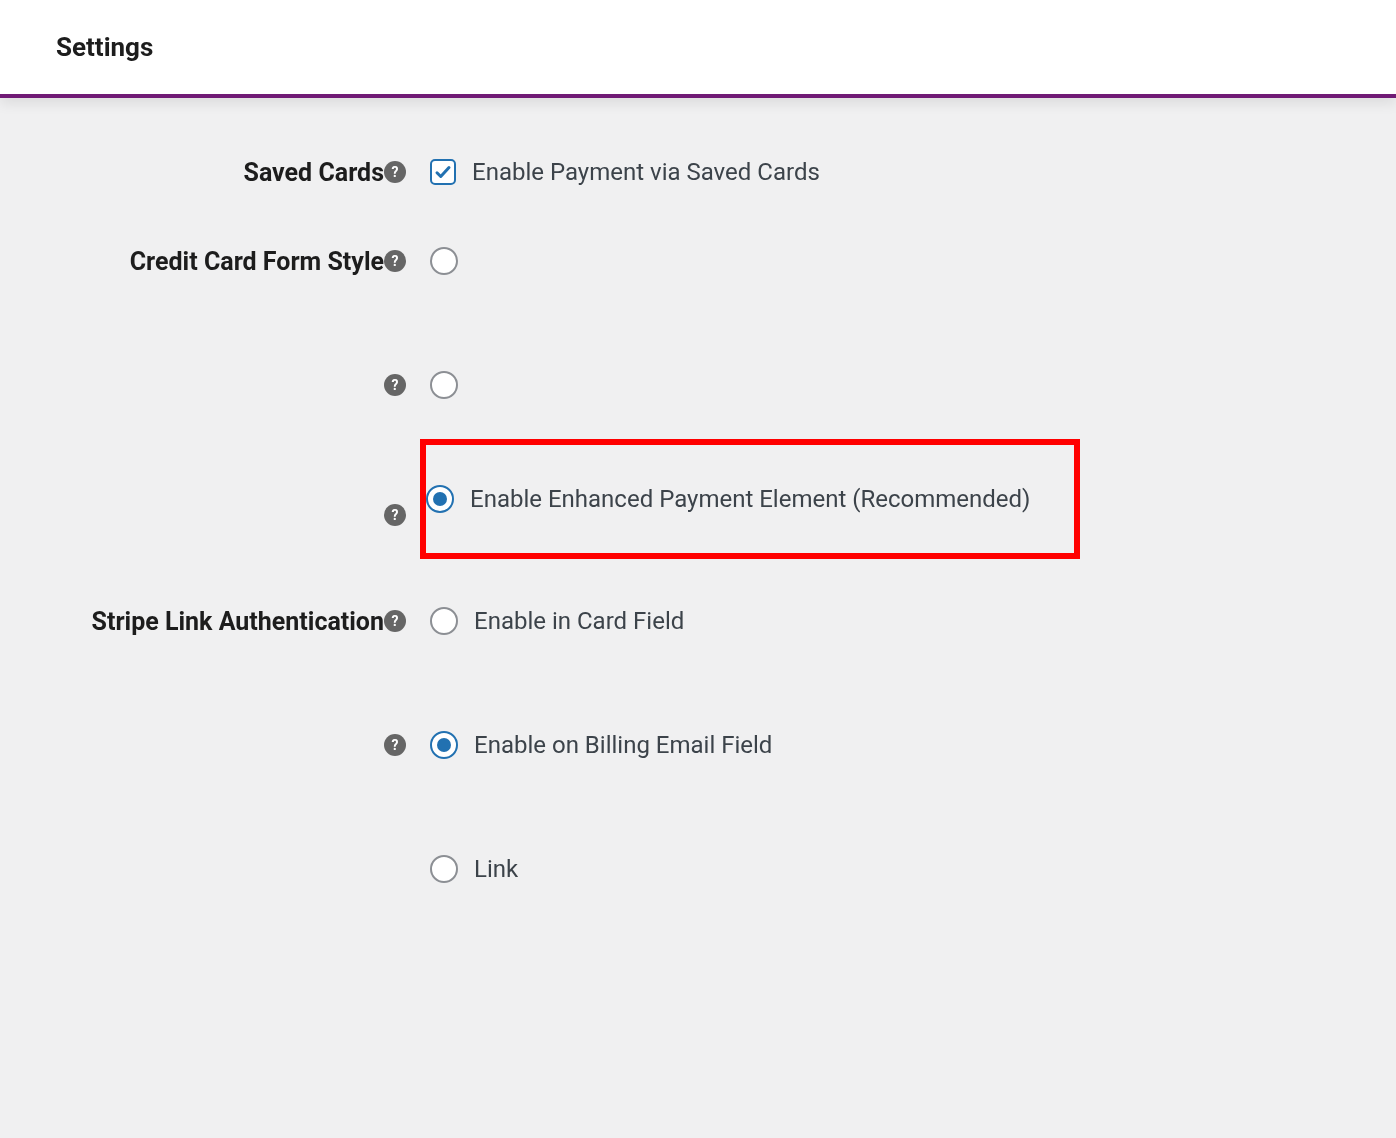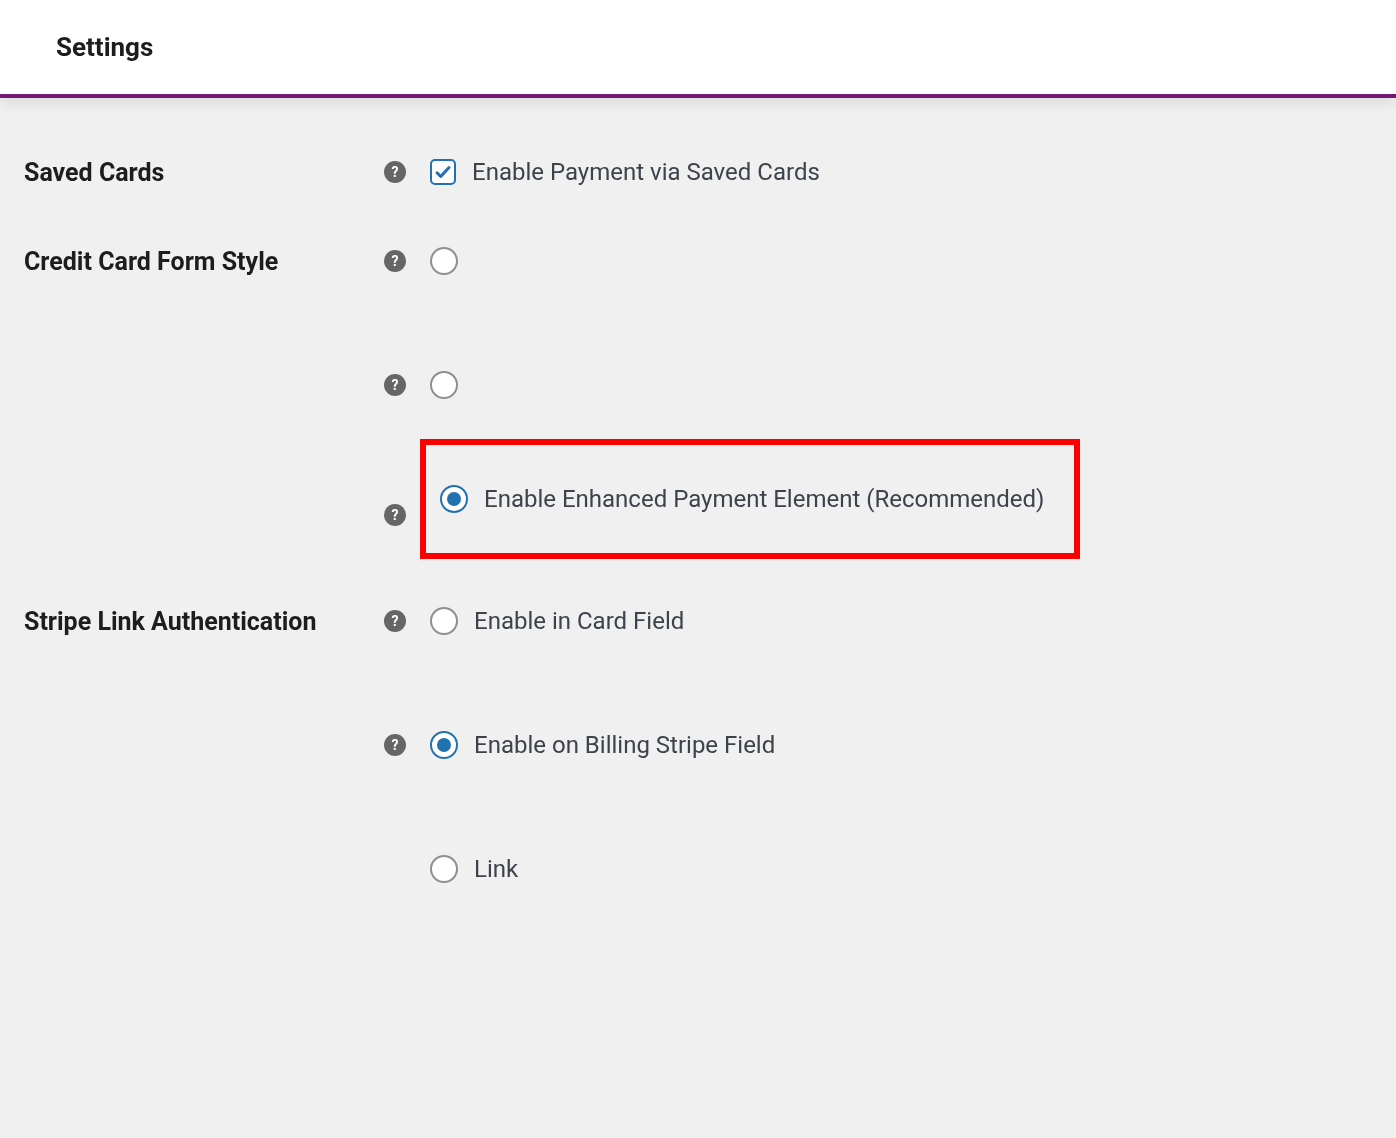--- a/index.html
+++ b/index.html
@@ -25,20 +25,21 @@
       font-weight: 700;
       color: #1d1d1d;
     }
     .content {
       padding: 60px 24px 24px 24px;
     }
     .setting-row {
       display: flex;
       align-items: flex-start;
       margin-bottom: 0;
+      text-align: right;
     }
     .setting-label-col {
       width: 360px;
       flex-shrink: 0;
       padding-top: 0;
     }
     .setting-label {
       font-size: 25px;
       font-weight: 700;
       color: #1d1d1d;
@@ -178,21 +179,21 @@
         <span class="help-icon">?</span>
         <span class="radio"></span>
       </div>
       <div class="option-row" style="margin-bottom: 40px;">
         <span class="help-icon">?</span>
         <span class="radio"></span>
       </div>
 
       <div class="highlight-wrapper" style="margin-left: 46px;">
         <span class="help-icon help-before-highlight">?</span>
-        <div class="highlight-box" style="padding-left: 14px; width: 660px;">
+        <div class="highlight-box" style="width: 660px;">
           <span class="radio selected">
             <span class="radio-inner"></span>
           </span>
           <span class="option-text">Enable Enhanced Payment Element (Recommended)</span>
         </div>
       </div>
     </div>
   </div>
 
   <div style="height: 16px;"></div>
@@ -205,21 +206,21 @@
       <div class="option-row">
         <span class="help-icon">?</span>
         <span class="radio"></span>
         <span class="option-text">Enable in Card Field</span>
       </div>
       <div class="option-row">
         <span class="help-icon">?</span>
         <span class="radio selected">
           <span class="radio-inner"></span>
         </span>
-        <span class="option-text">Enable on Billing Stripe Field</span>
+        <span class="option-text">Enable on Billing Email Field</span>
       </div>
       <div class="option-row">
         <span class="help-icon-spacer"></span>
         <span class="radio"></span>
         <span class="option-text">Link</span>
       </div>
     </div>
   </div>
 
 </div>

